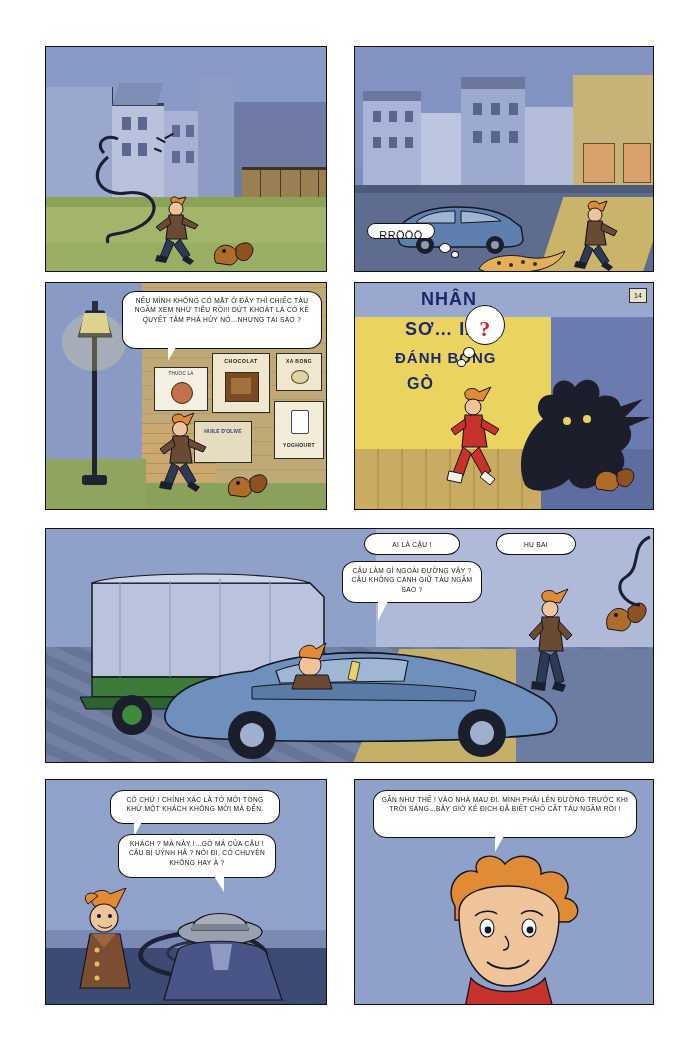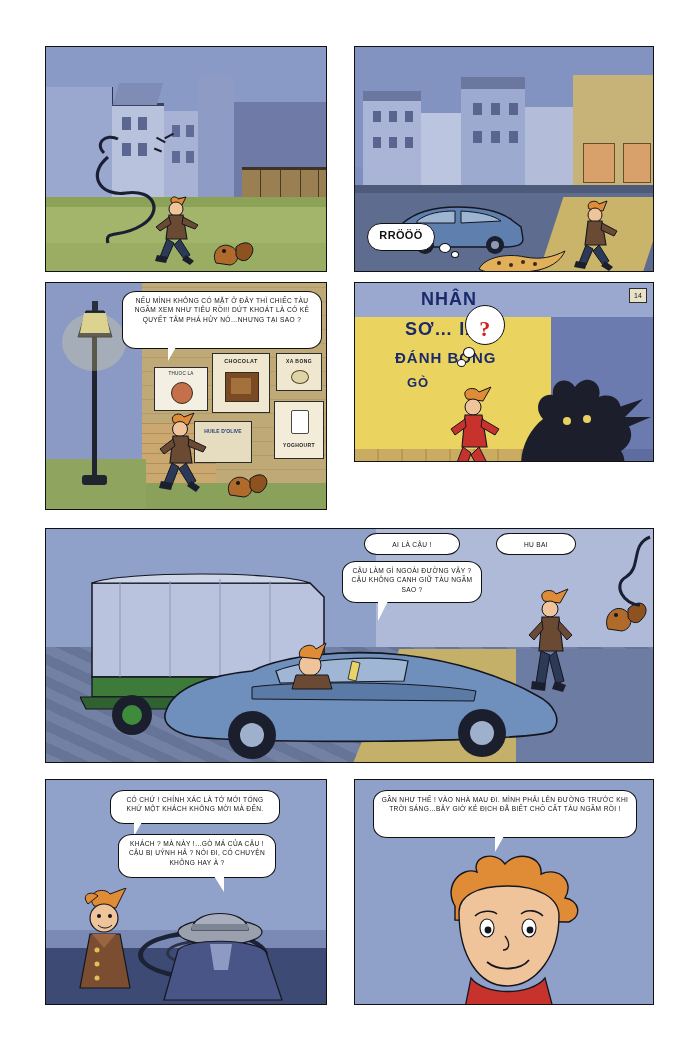--- a/index.html
+++ b/index.html
@@ -197,21 +197,21 @@
       <path d="M4 38 L 8 24 C 22 12, 40 8, 62 8 C 86 8, 106 12, 118 22 L 126 28 L 128 40 C 128 46, 120 48, 110 48 L 16 48 C 6 48, 2 44, 4 38 Z" fill="#5f7fae" stroke="#14161f" stroke-width="1.4"></path>
       <path d="M22 22 C 32 14, 46 12, 60 12 L 60 24 L 22 24 Z" fill="#9db4d2" stroke="#14161f" stroke-width="1"></path>
       <path d="M66 12 C 84 13, 98 16, 106 22 L 66 24 Z" fill="#9db4d2" stroke="#14161f" stroke-width="1"></path>
       <circle cx="30" cy="46" r="9" fill="#1b1e2c"></circle>
       <circle cx="30" cy="46" r="4" fill="#8d99b6"></circle>
       <circle cx="100" cy="46" r="9" fill="#1b1e2c"></circle>
       <circle cx="100" cy="46" r="4" fill="#8d99b6"></circle>
       <circle cx="12" cy="36" r="3.5" fill="#e8d27a" stroke="#14161f" stroke-width=".8"></circle>
     </svg>
 
-    <div class="balloon" style="left:12px; top:176px; width:68px; height:28px; border-radius:16px; font-size:11px; font-weight:bold; ">
+    <div class="balloon" style="left:12px; top:176px; width:68px; height:16px; border-radius:16px; font-size:11px; font-weight:normal; ">
       <span>RRÖÖÖ</span>
     </div>
     <div class="ell" style="left:84px;top:196px;width:10px;height:8px;background:#fff;border:1px solid #111;"></div>
     <div class="ell" style="left:96px;top:204px;width:6px;height:5px;background:#fff;border:1px solid #111;"></div>
 
     <svg style="position:absolute;left:212px;top:152px;" width="70" height="74">
       <path d="M22 10 C 18 2, 30 0, 32 5 L 40 2 L 36 12 Z" fill="#e08b36" stroke="#14161f" stroke-width="1"></path>
       <circle cx="28" cy="16" r="7" fill="#f0c49a" stroke="#14161f" stroke-width="1"></circle>
       <path d="M21 22 L 35 22 L 39 46 L 18 46 Z" fill="#6b4a33" stroke="#14161f" stroke-width="1.1"></path>
       <path d="M35 24 L 50 32 L 47 37 L 34 31 Z" fill="#6b4a33" stroke="#14161f" stroke-width="1"></path>
@@ -289,21 +289,21 @@
       <circle cx="18" cy="18" r="2" fill="#14161f"></circle>
     </svg>
 
     <div class="balloon" style="left:76px; top:8px; width:200px; height:58px;">
       <span>NẾU MÌNH KHÔNG CÓ MẶT Ở ĐÂY THÌ CHIẾC TÀU NGẦM XEM NHƯ TIÊU RỒI!! DỨT KHOÁT LÀ CÓ KẺ QUYẾT TÂM PHÁ HỦY NÓ…NHƯNG TẠI SAO ?</span>
     </div>
     <div class="tail" style="left:122px;top:64px;border-width:14px 8px 0 0;border-color:#fff transparent transparent transparent;"></div>
     <div class="tail" style="left:121px;top:64px;border-width:15px 9px 0 0;border-color:#111 transparent transparent transparent;z-index:-1;"></div>
   </div>
 
-  <div class="panel" style="left:354px; top:282px; width:300px; height:180px; background:#e4c95c;">
+  <div class="panel" style="left:354px; top:282px; width:300px; height:228px; background:#e4c95c;">
 
     <div class="fill" style="left:0;top:0;width:300px;height:42px;background:#9aa8d0;"></div>
 
     <div class="fill" style="left:0;top:34px;width:300px;height:132px;background:#ead35f;"></div>
 
     <div class="fill" style="left:196px;top:34px;width:104px;height:156px;background:#6b7bb0;"></div>
 
     <div class="fill" style="left:0;top:166px;width:300px;height:62px;background:#c6a85e;"></div>
     <div class="fill" style="left:0;top:166px;width:300px;height:62px;background:repeating-linear-gradient(90deg,#c9ac62 0 22px,#b9994f 22px 24px);"></div>
     <div class="fill" style="left:186px;top:166px;width:114px;height:62px;background:#5e6da0;"></div>
@@ -314,21 +314,21 @@
 
     <div class="signtxt" style="left:66px;top:6px;font-size:18px;">
       <span>NHÂN</span>
     </div>
     <div class="signtxt" style="left:50px;top:36px;font-size:18px;">
       <span>SƠ… IA</span>
     </div>
     <div class="signtxt" style="left:40px;top:66px;font-size:15px;">
       <span>ĐÁNH BÓNG</span>
     </div>
-    <div class="signtxt" style="left:52px;top:92px;font-size:13px;">
+    <div class="signtxt" style="left:52px;top:92px;font-size:16px;">
       <span>GÒ</span>
     </div>
 
     <div class="balloon" style="left:110px; top:22px; width:40px; height:40px; border-radius:50%; padding:0;">
       <span class="qmark" style="left:0;right:0;top:7px;text-align:center;display:block;color:#cf2222;">?</span>
     </div>
     <div class="ell" style="left:108px;top:64px;width:10px;height:9px;background:#fff;border:1px solid #111;"></div>
     <div class="ell" style="left:102px;top:76px;width:7px;height:6px;background:#fff;border:1px solid #111;"></div>
 
     <svg style="position:absolute;left:82px;top:102px;" width="84" height="110">

